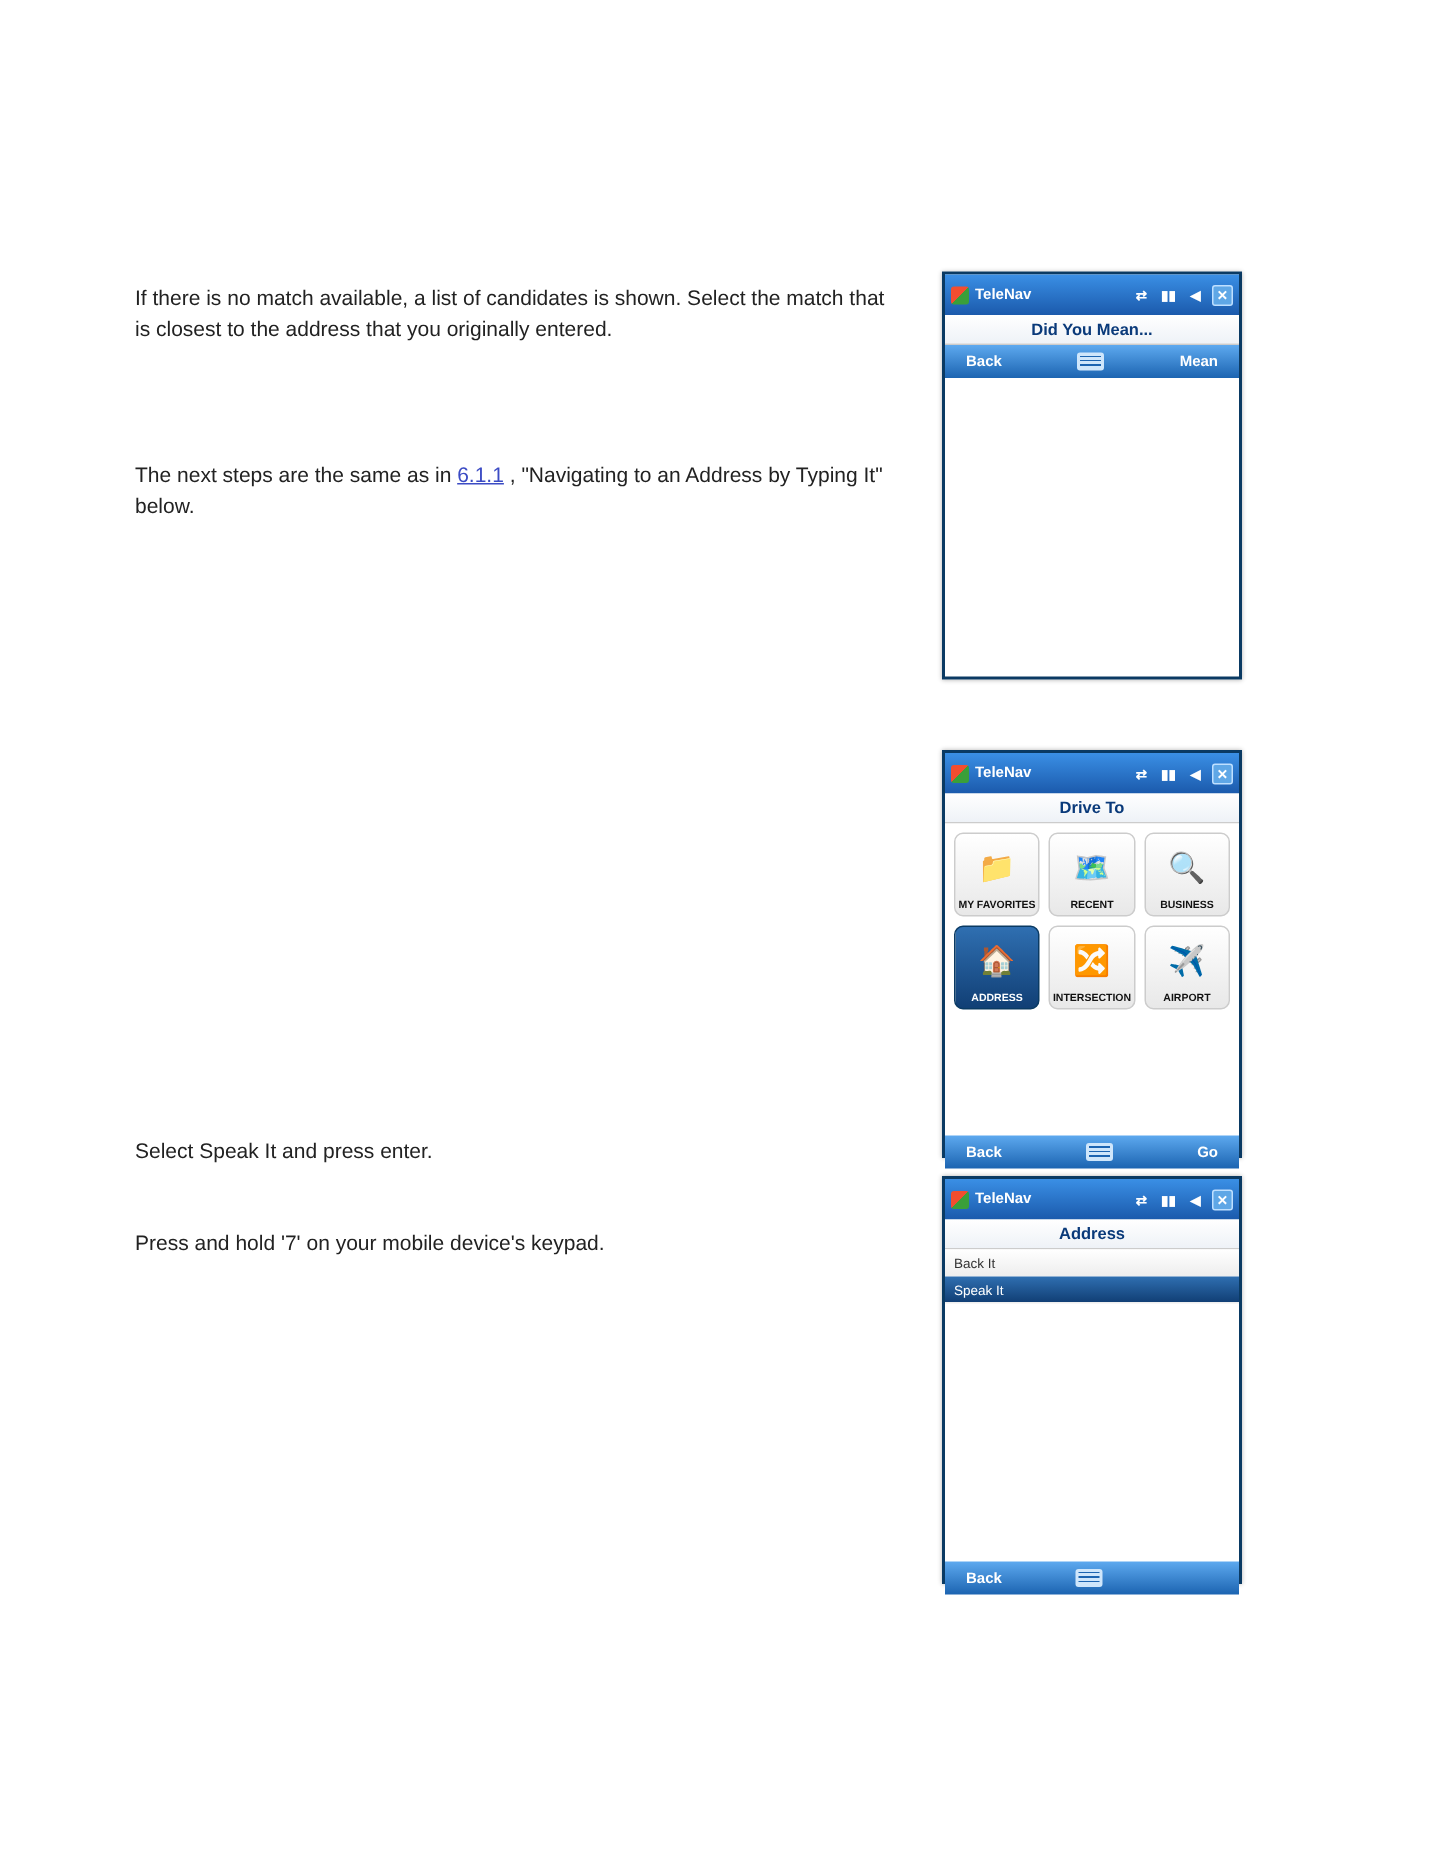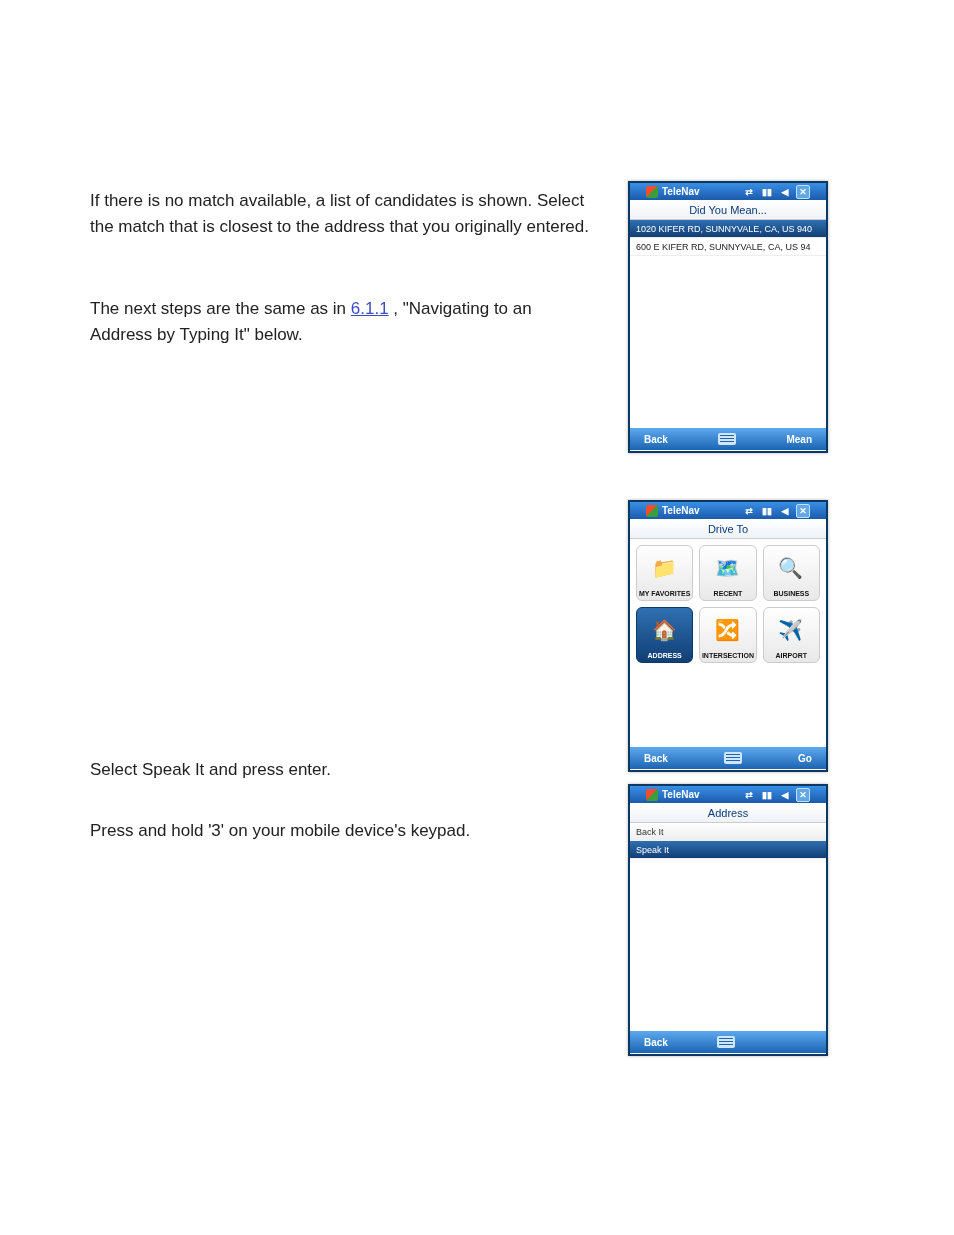--- a/index.html
+++ b/index.html
@@ -7,42 +7,42 @@
     width: 954px;
     height: 1235px;
     background: #fff;
     font-family: Arial, Helvetica, sans-serif;
     position: relative;
   }
   .col-left {
     position: absolute;
     left: 90px;
     width: 500px;
-    font-size: 17px;
+    font-size: 14px;
     color: #222;
     line-height: 1.5;
   }
   .col-left p { margin-bottom: 8px; }
   .col-left a { color: #3b4bc4; text-decoration: underline; }
 
   
   .device {
     position: absolute;
     width: 200px;
     border: 2px solid #0a3a63;
     background: #fff;
     box-shadow: 0 0 3px rgba(0,0,0,.3);
     font-size: 10px;
   }
   .dev-top {
-    height: 17px;
+    height: 27px;
     background: linear-gradient(#3a8fe5, #1b5aac);
     display: flex;
     align-items: center;
-    padding: 0 16px;
+    padding: 0 4px;
     color: #fff;
     font-weight: bold;
   }
   .dev-top .flag {
     width: 12px; height: 12px;
     background: linear-gradient(135deg,#f34d2f 49%, #3a9f3a 50% 99%);
     margin-right: 4px;
     border-radius: 2px;
   }
   .dev-top .spacer { flex: 1; }
@@ -57,21 +57,21 @@
   .sys-icons .close {
     background: #5fa7e6;
     border: 1px solid #bfe0ff;
     border-radius: 2px;
     width: 14px; height: 14px;
   }
   .dev-header {
     height: 20px;
     display: flex;
     align-items: center; justify-content: center;
-    font-weight: normal;
+    font-weight: bold;
     color: #0a3a7a;
     font-size: 11px;
     border-bottom: 1px solid #ccc;
     background: linear-gradient(#fff,#eef2f7);
   }
   .dev-body {
     background: #fff;
   }
   .list-row {
     height: 18px;
@@ -156,51 +156,47 @@
     background: linear-gradient(#2f6fb1,#113f75);
     color: #fff;
   }
 </style>
 </head>
 <body>
 
 <div class="col-left" style="top:188px;">
   <p>If there is no match available, a list of candidates is shown. Select the match that is closest to the address that you originally entered.</p>
 </div>
-<div class="col-left" style="top:296px;">
+<div class="col-left" style="top:306px;">
   <p>
     <span>The next steps are the same as in </span>
     <a href="#">6.1.1</a>
     <span>, "Navigating to an Address by Typing It" below.</span>
   </p>
 </div>
 <div class="col-left" style="top:757px;">
   <p>Select Speak It and press enter.</p>
 </div>
 <div class="col-left" style="top:818px;">
-  <p>Press and hold '3' on your mobile device's keypad.</p>
+  <p>Press and hold '7' on your mobile device's keypad.</p>
 </div>
 
 <div class="device" style="top:181px; left:628px; height:272px;">
   <div class="dev-top">
     <span class="flag"></span>
     <span>TeleNav</span>
     <span class="spacer"></span>
     <span class="sys-icons">
       <span>⇄</span>
       <span>▮▮</span>
       <span>◀</span>
       <span class="close">✕</span>
     </span>
   </div>
   <div class="dev-header">Did You Mean...</div>
-  <div class="dev-body" style="height:208px;">
-    <div class="list-row selected">1020 KIFER RD, SUNNYVALE, CA, US 940</div>
-    <div class="list-row">600 E KIFER RD, SUNNYVALE, CA, US 94</div>
-  </div>
   <div class="dev-footer">
     <span>Back</span>
     <span class="kbd"></span>
     <span>Mean</span>
   </div>
 </div>
 
 <div class="device" style="top:500px; left:628px; height:272px;">
   <div class="dev-top">
     <span class="flag"></span>

